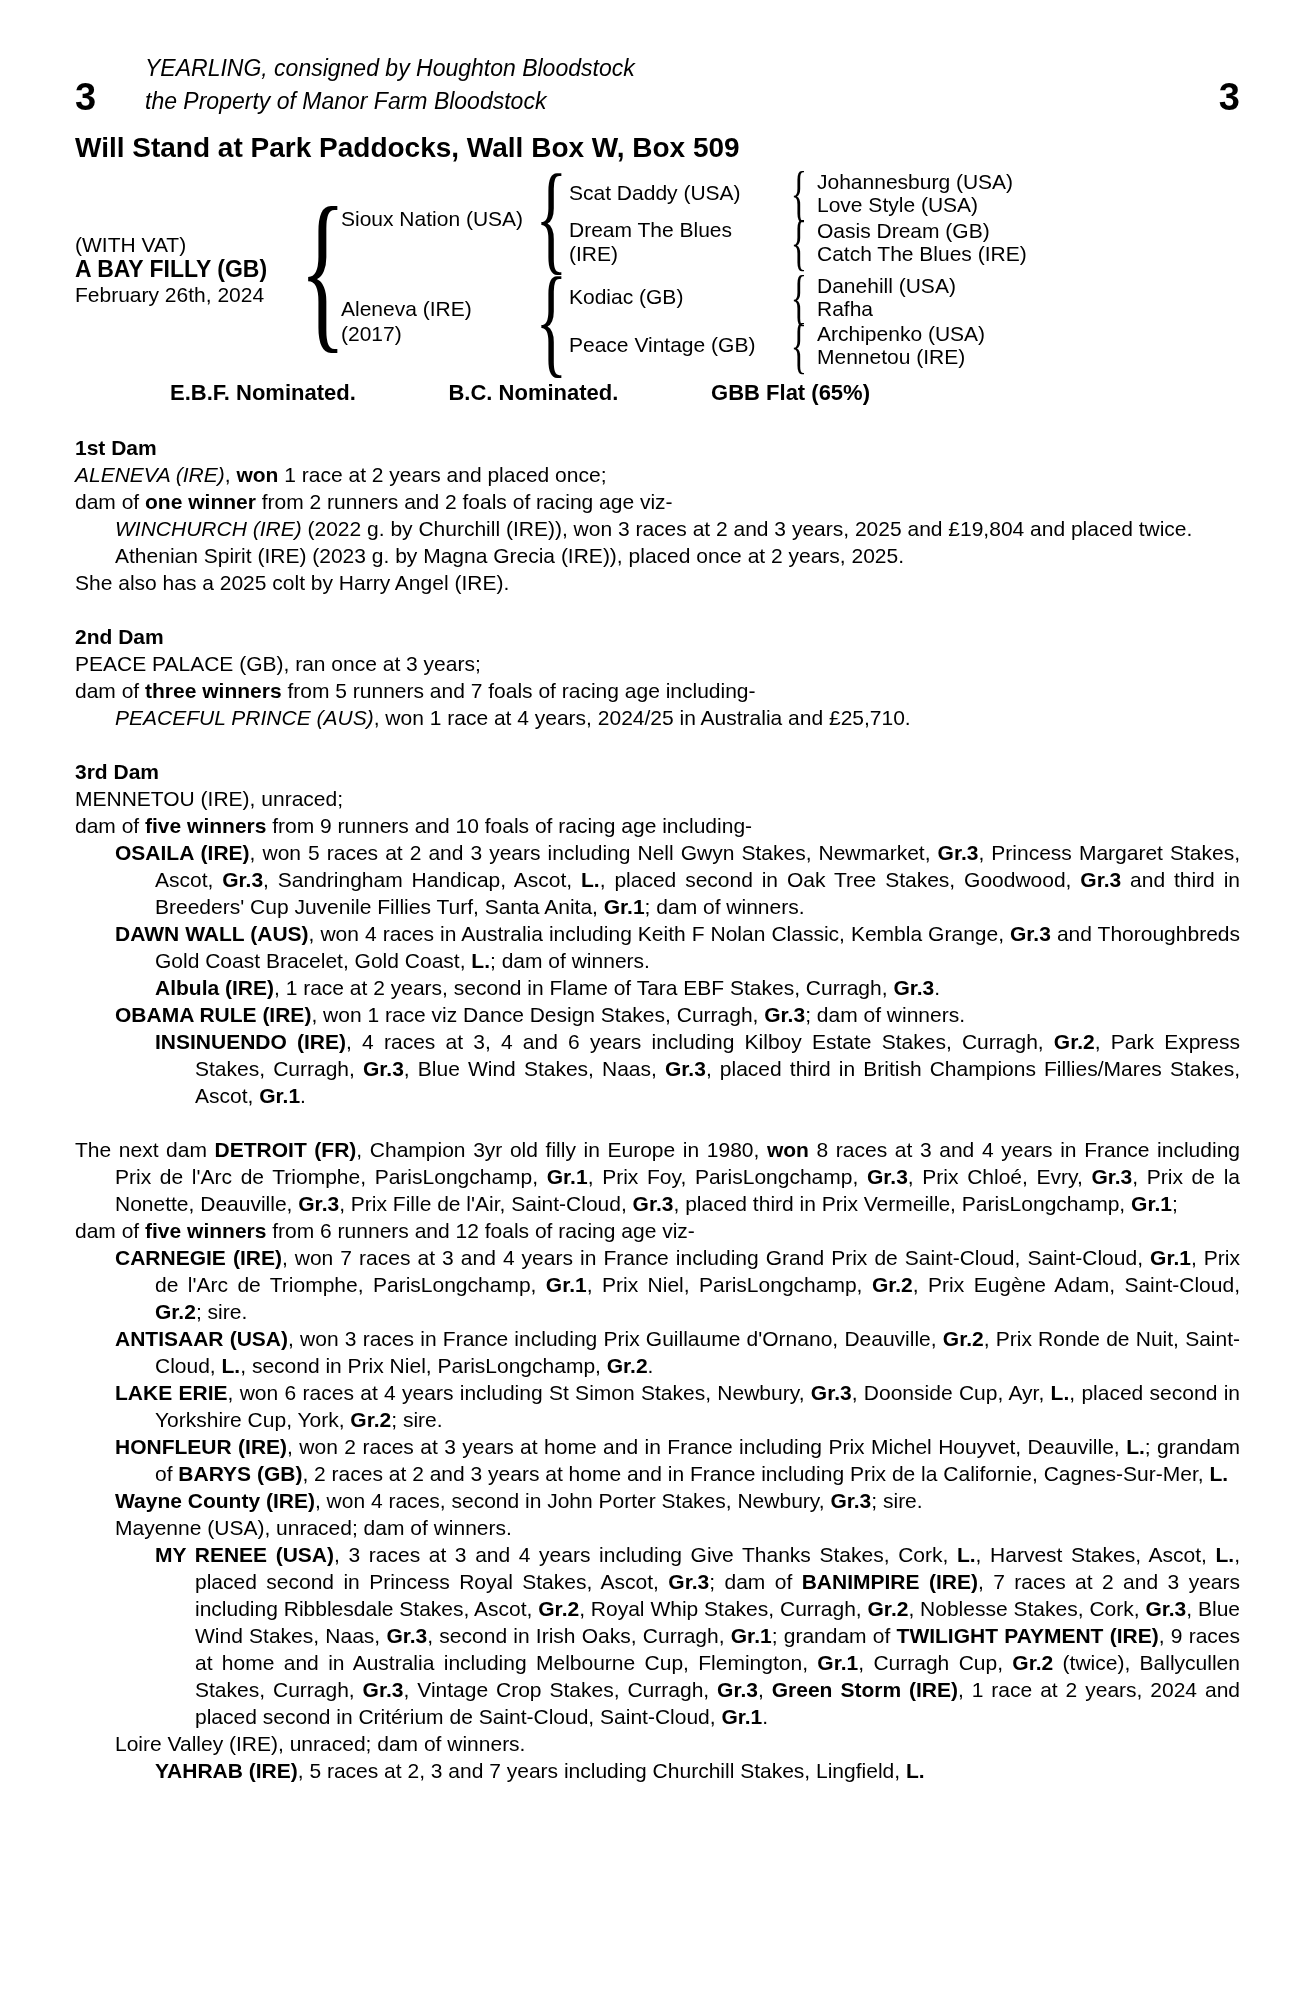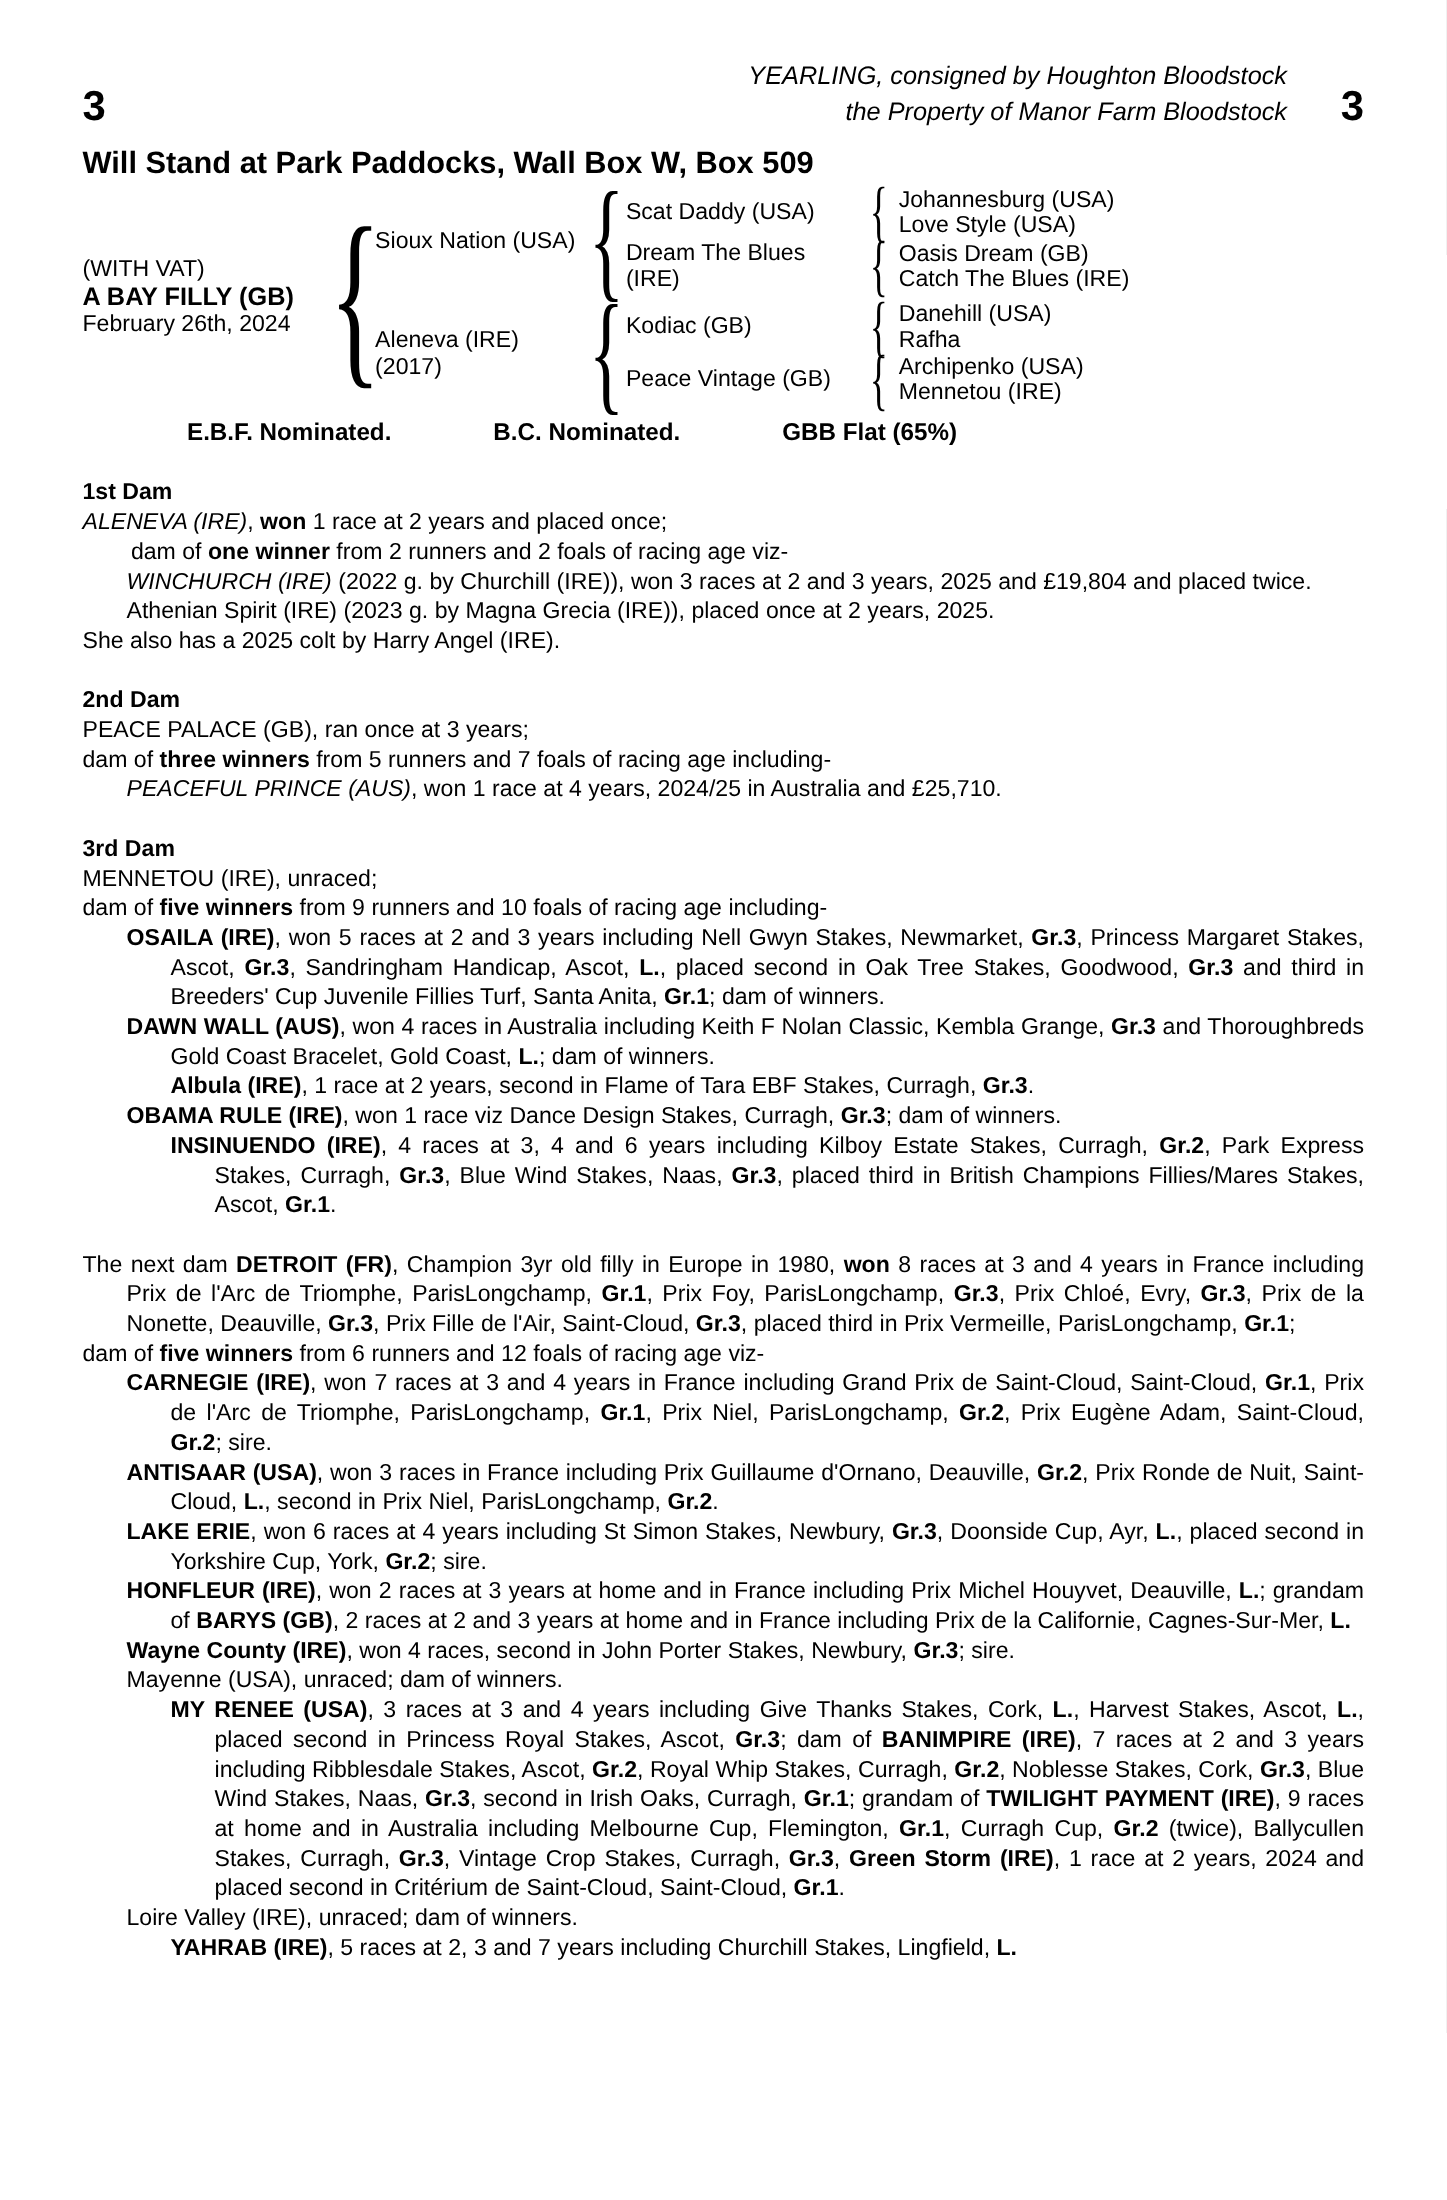--- a/index.html
+++ b/index.html
@@ -11,21 +11,21 @@
     color:#000;
     font-family:"Liberation Sans","DejaVu Sans",sans-serif;
     box-sizing:border-box;
     padding:52px 75px 0 75px;
     overflow:hidden;
   }
   
   .header { display:grid; grid-template-columns:70px 1fr 70px; align-items:start; }
   .lot-num { font-size:38px; font-weight:bold; line-height:1; margin-top:26px; }
   .lot-num.right { text-align:right; }
-  .title-block { text-align:right; font-style:italic; font-size:23px; line-height:33px; }
+  .title-block { text-align:left; font-style:italic; font-size:23px; line-height:33px; }
   .will-stand { font-weight:bold; font-size:28px; margin-top:14px; }
 
   
   .pedigree { display:flex; align-items:stretch; margin-top:6px; }
   .ped-left { width:230px; display:flex; flex-direction:column; justify-content:center; font-size:21px; line-height:25px; }
   .subject-name { font-weight:bold; font-size:23px; }
   .brace-box { width:36px; display:flex; align-items:center; justify-content:center; overflow:visible; flex:none; }
   .brace { font-family:"Liberation Serif","DejaVu Serif",serif; font-weight:400; line-height:0; display:block; transform:scaleX(0.55); }
   .br-s { font-size:62px; }
   .br-m { font-size:122px; }
@@ -153,21 +153,21 @@
   <div class="nominations">
     <span>E.B.F. Nominated.</span>
     <span>B.C. Nominated.</span>
     <span>GBB Flat (65%)</span>
   </div>
 
   <div class="dam-sections">
       <section class="dam-section">
         <div class="dam-heading">1st Dam</div>
         <p class="para" style="padding-left: 0px; text-indent: 0px;"><span class="seg-i">ALENEVA (IRE)</span><span class="seg-n">, </span><span class="seg-b">won</span><span class="seg-n"> 1 race at 2 years and placed once;</span></p>
-        <p class="para" style="padding-left: 0px; text-indent: 0px; margin-left: 44px;"><span class="seg-n">dam of </span><span class="seg-b">one winner</span><span class="seg-n"> from 2 runners and 2 foals of racing age viz-</span></p>
+        <p class="para" style="padding-left: 0px; text-indent: 0px;"><span class="seg-n">dam of </span><span class="seg-b">one winner</span><span class="seg-n"> from 2 runners and 2 foals of racing age viz-</span></p>
         <p class="para just" style="padding-left: 80px; text-indent: -40px;"><span class="seg-i">WINCHURCH (IRE)</span><span class="seg-n"> (2022 g. by Churchill (IRE)), won 3 races at 2 and 3 years, 2025 and £19,804 and placed twice.</span></p>
         <p class="para" style="padding-left: 40px; text-indent: 0px;"><span class="seg-n">Athenian Spirit (IRE) (2023 g. by Magna Grecia (IRE)), placed once at 2 years, 2025.</span></p>
         <p class="para" style="padding-left: 0px; text-indent: 0px;"><span class="seg-n">She also has a 2025 colt by Harry Angel (IRE).</span></p>
       </section>
       <section class="dam-section">
         <div class="dam-heading">2nd Dam</div>
         <p class="para" style="padding-left: 0px; text-indent: 0px;"><span class="seg-n">PEACE PALACE (GB), ran once at 3 years;</span></p>
         <p class="para" style="padding-left: 0px; text-indent: 0px;"><span class="seg-n">dam of </span><span class="seg-b">three winners</span><span class="seg-n"> from 5 runners and 7 foals of racing age including-</span></p>
         <p class="para" style="padding-left: 40px; text-indent: 0px;"><span class="seg-i">PEACEFUL PRINCE (AUS)</span><span class="seg-n">, won 1 race at 4 years, 2024/25 in Australia and £25,710.</span></p>
       </section>

